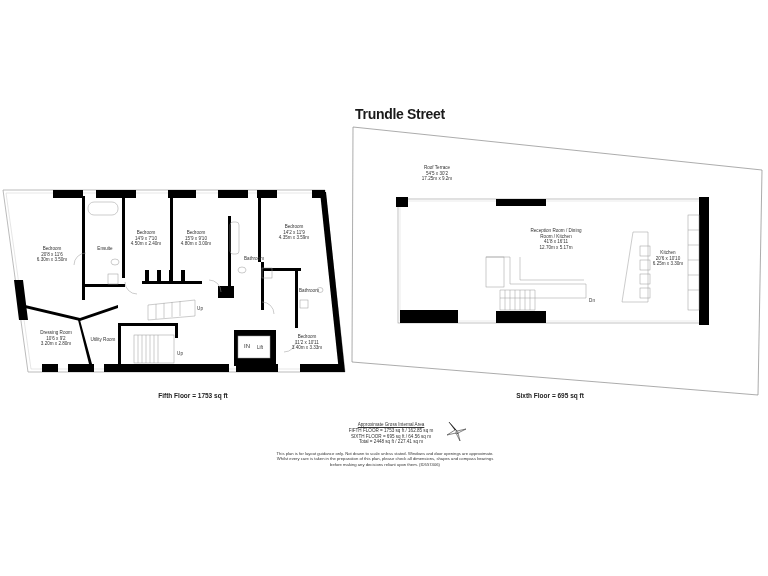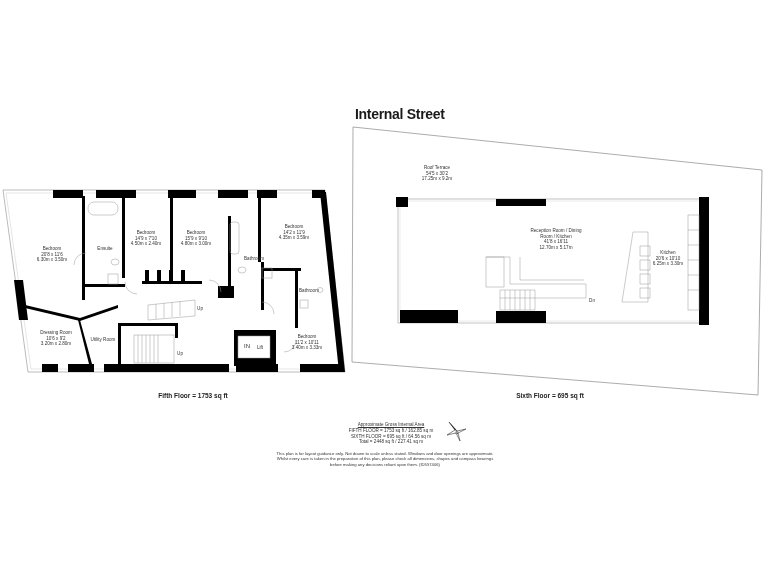--- a/index.html
+++ b/index.html
@@ -8,21 +8,21 @@
   svg.plan { position:absolute; left:0; top:0; }
   .lbl { position:absolute; font-size:4.6px; line-height:5.6px; text-align:center; color:#333; white-space:nowrap; transform:translateX(-50%); }
   .floor-lbl { position:absolute; font-size:6.5px; font-weight:bold; color:#222; white-space:nowrap; transform:translateX(-50%); }
   .area { position:absolute; left:391px; top:422px; font-size:4.6px; line-height:5.8px; text-align:center; color:#333; transform:translateX(-50%); white-space:nowrap; }
   .disclaimer { position:absolute; left:385px; top:451px; width:220px; font-size:4.2px; line-height:5.4px; text-align:center; color:#333; transform:translateX(-50%); }
   .compass { position:absolute; left:446px; top:420px; width:22px; height:22px; }
 </style>
 </head>
 <body>
 
-<div class="title">Internal Street</div>
+<div class="title">Trundle Street</div>
 
 <svg class="plan" width="768" height="576" viewBox="0 0 768 576">
 
   <g>
 
     <polygon points="3,190 325,190 345,372 28,372" fill="none" stroke="#aaa" stroke-width="0.8"></polygon>
     <polygon points="6,193 322,193 342,369 31,369" fill="none" stroke="#ccc" stroke-width="0.5"></polygon>
 
     <rect x="53" y="190" width="30" height="8" fill="#000"></rect>
     <rect x="96" y="190" width="40" height="8" fill="#000"></rect>

